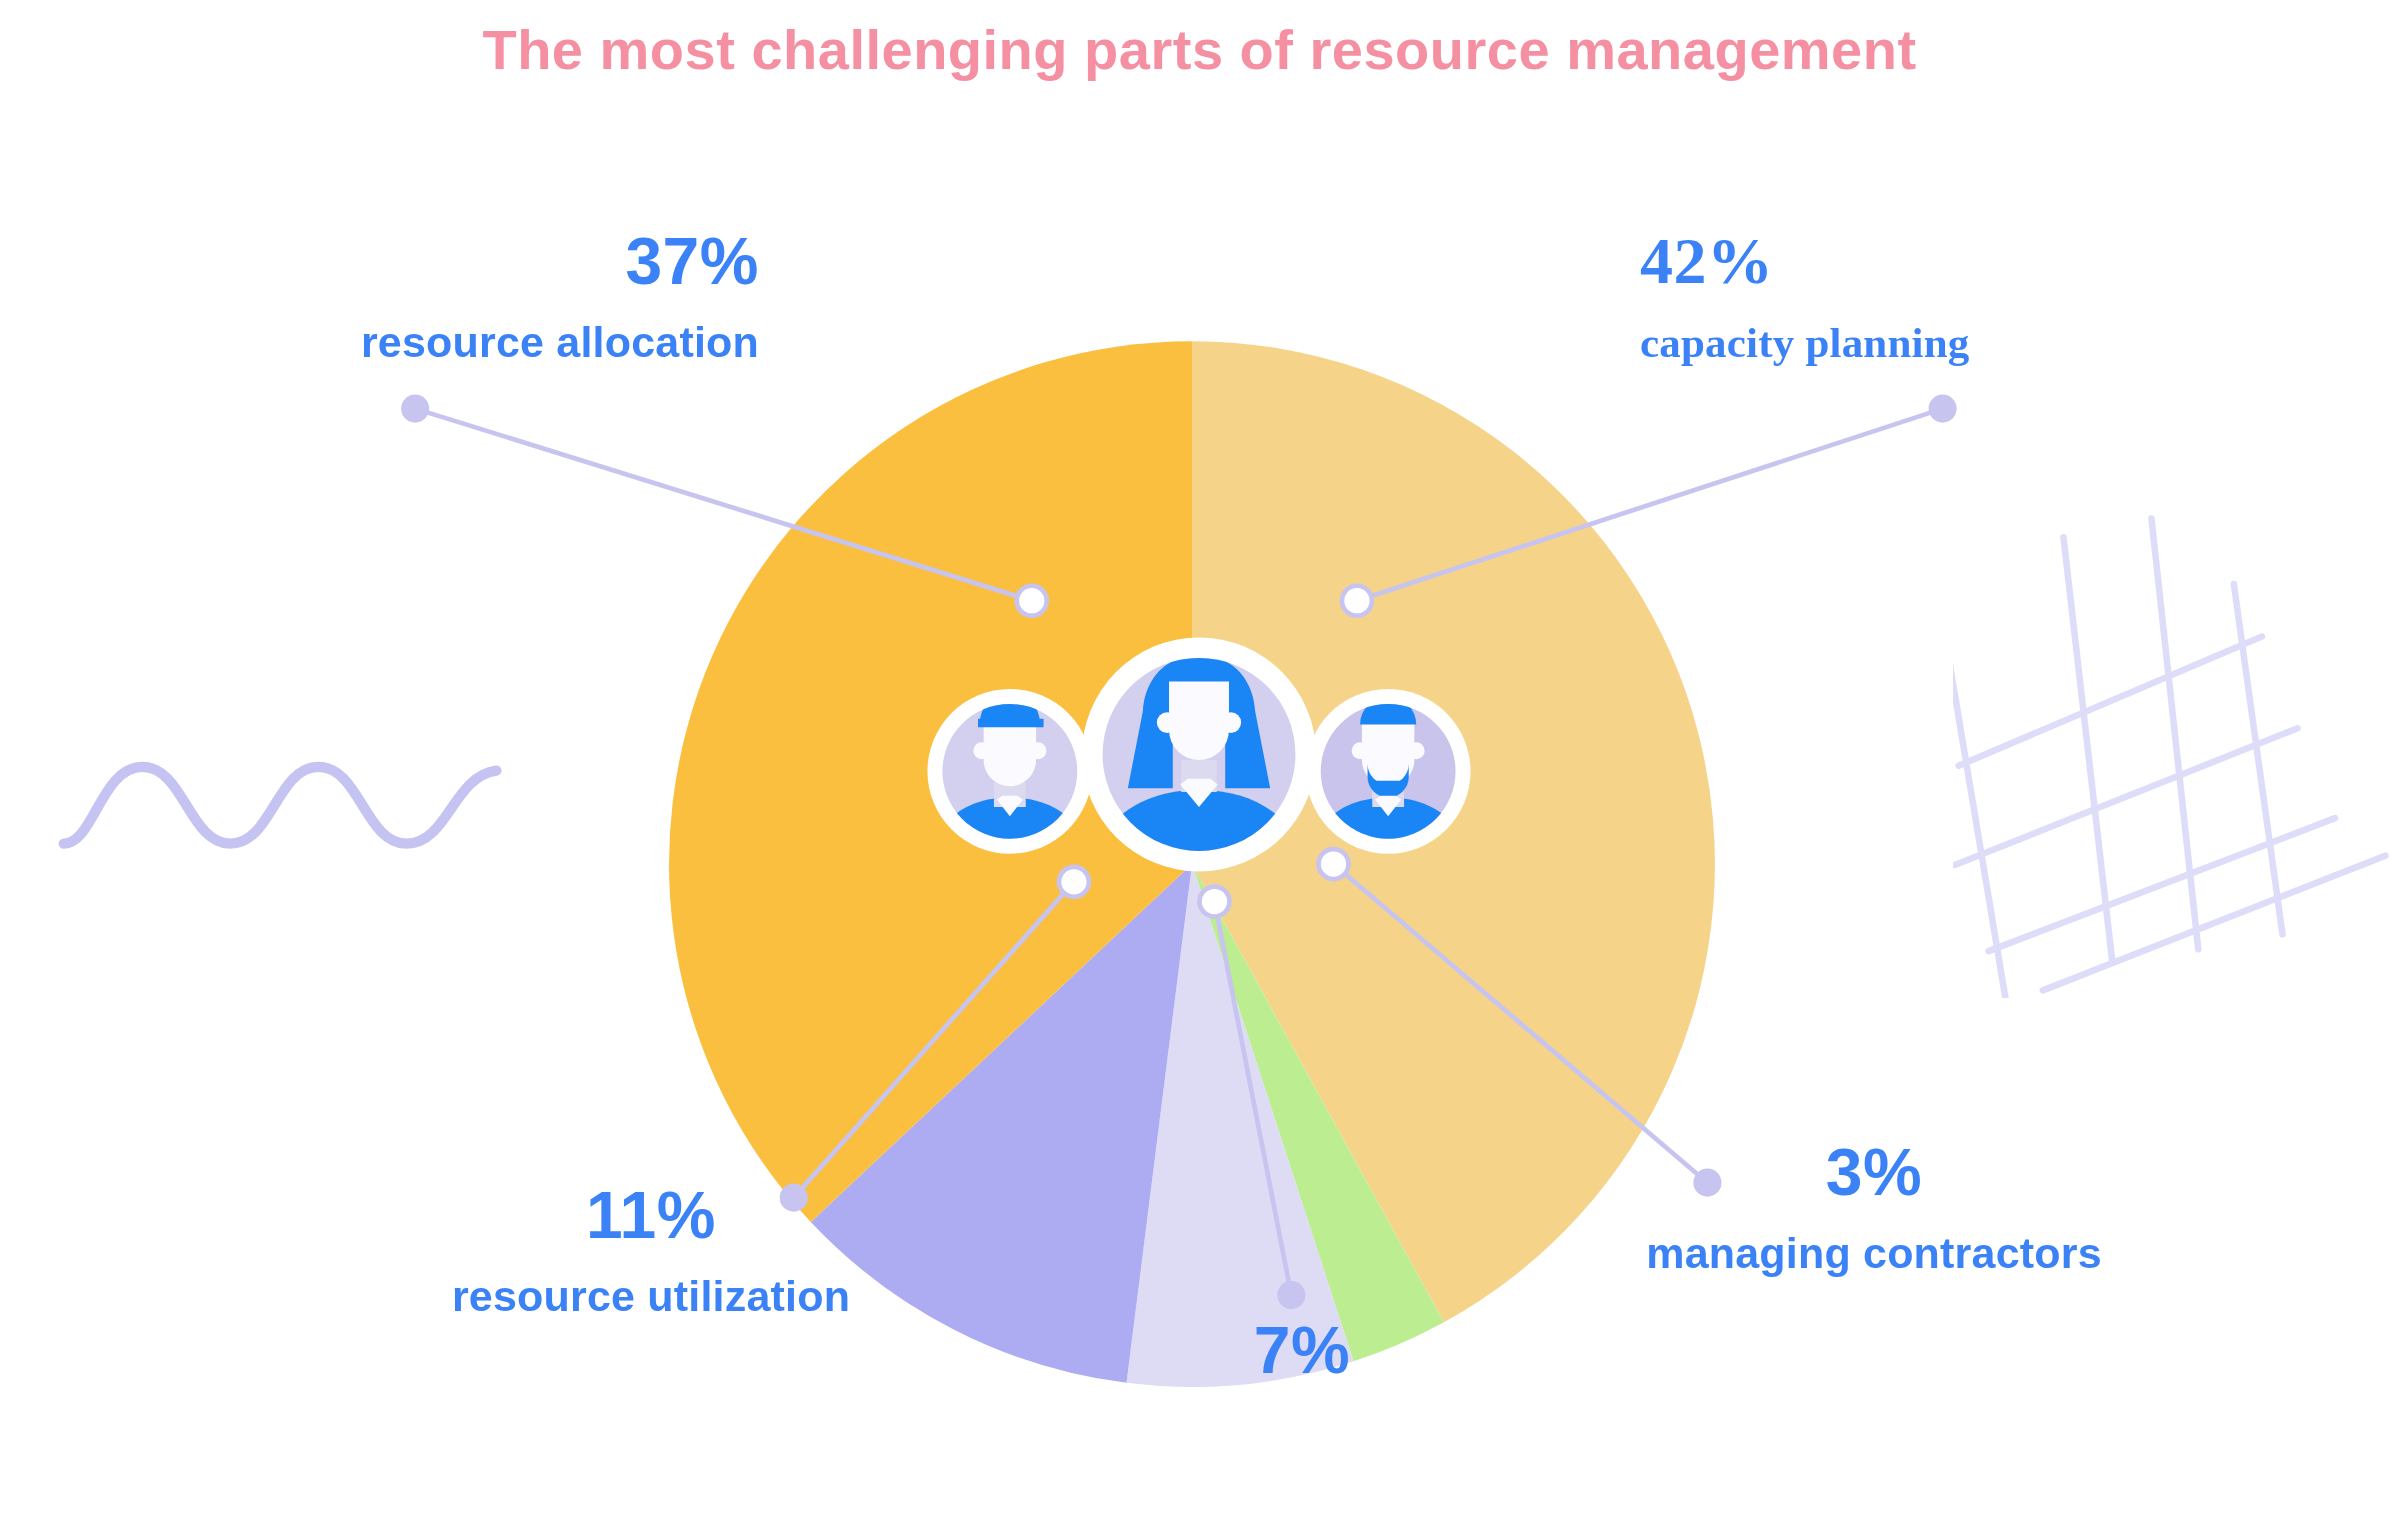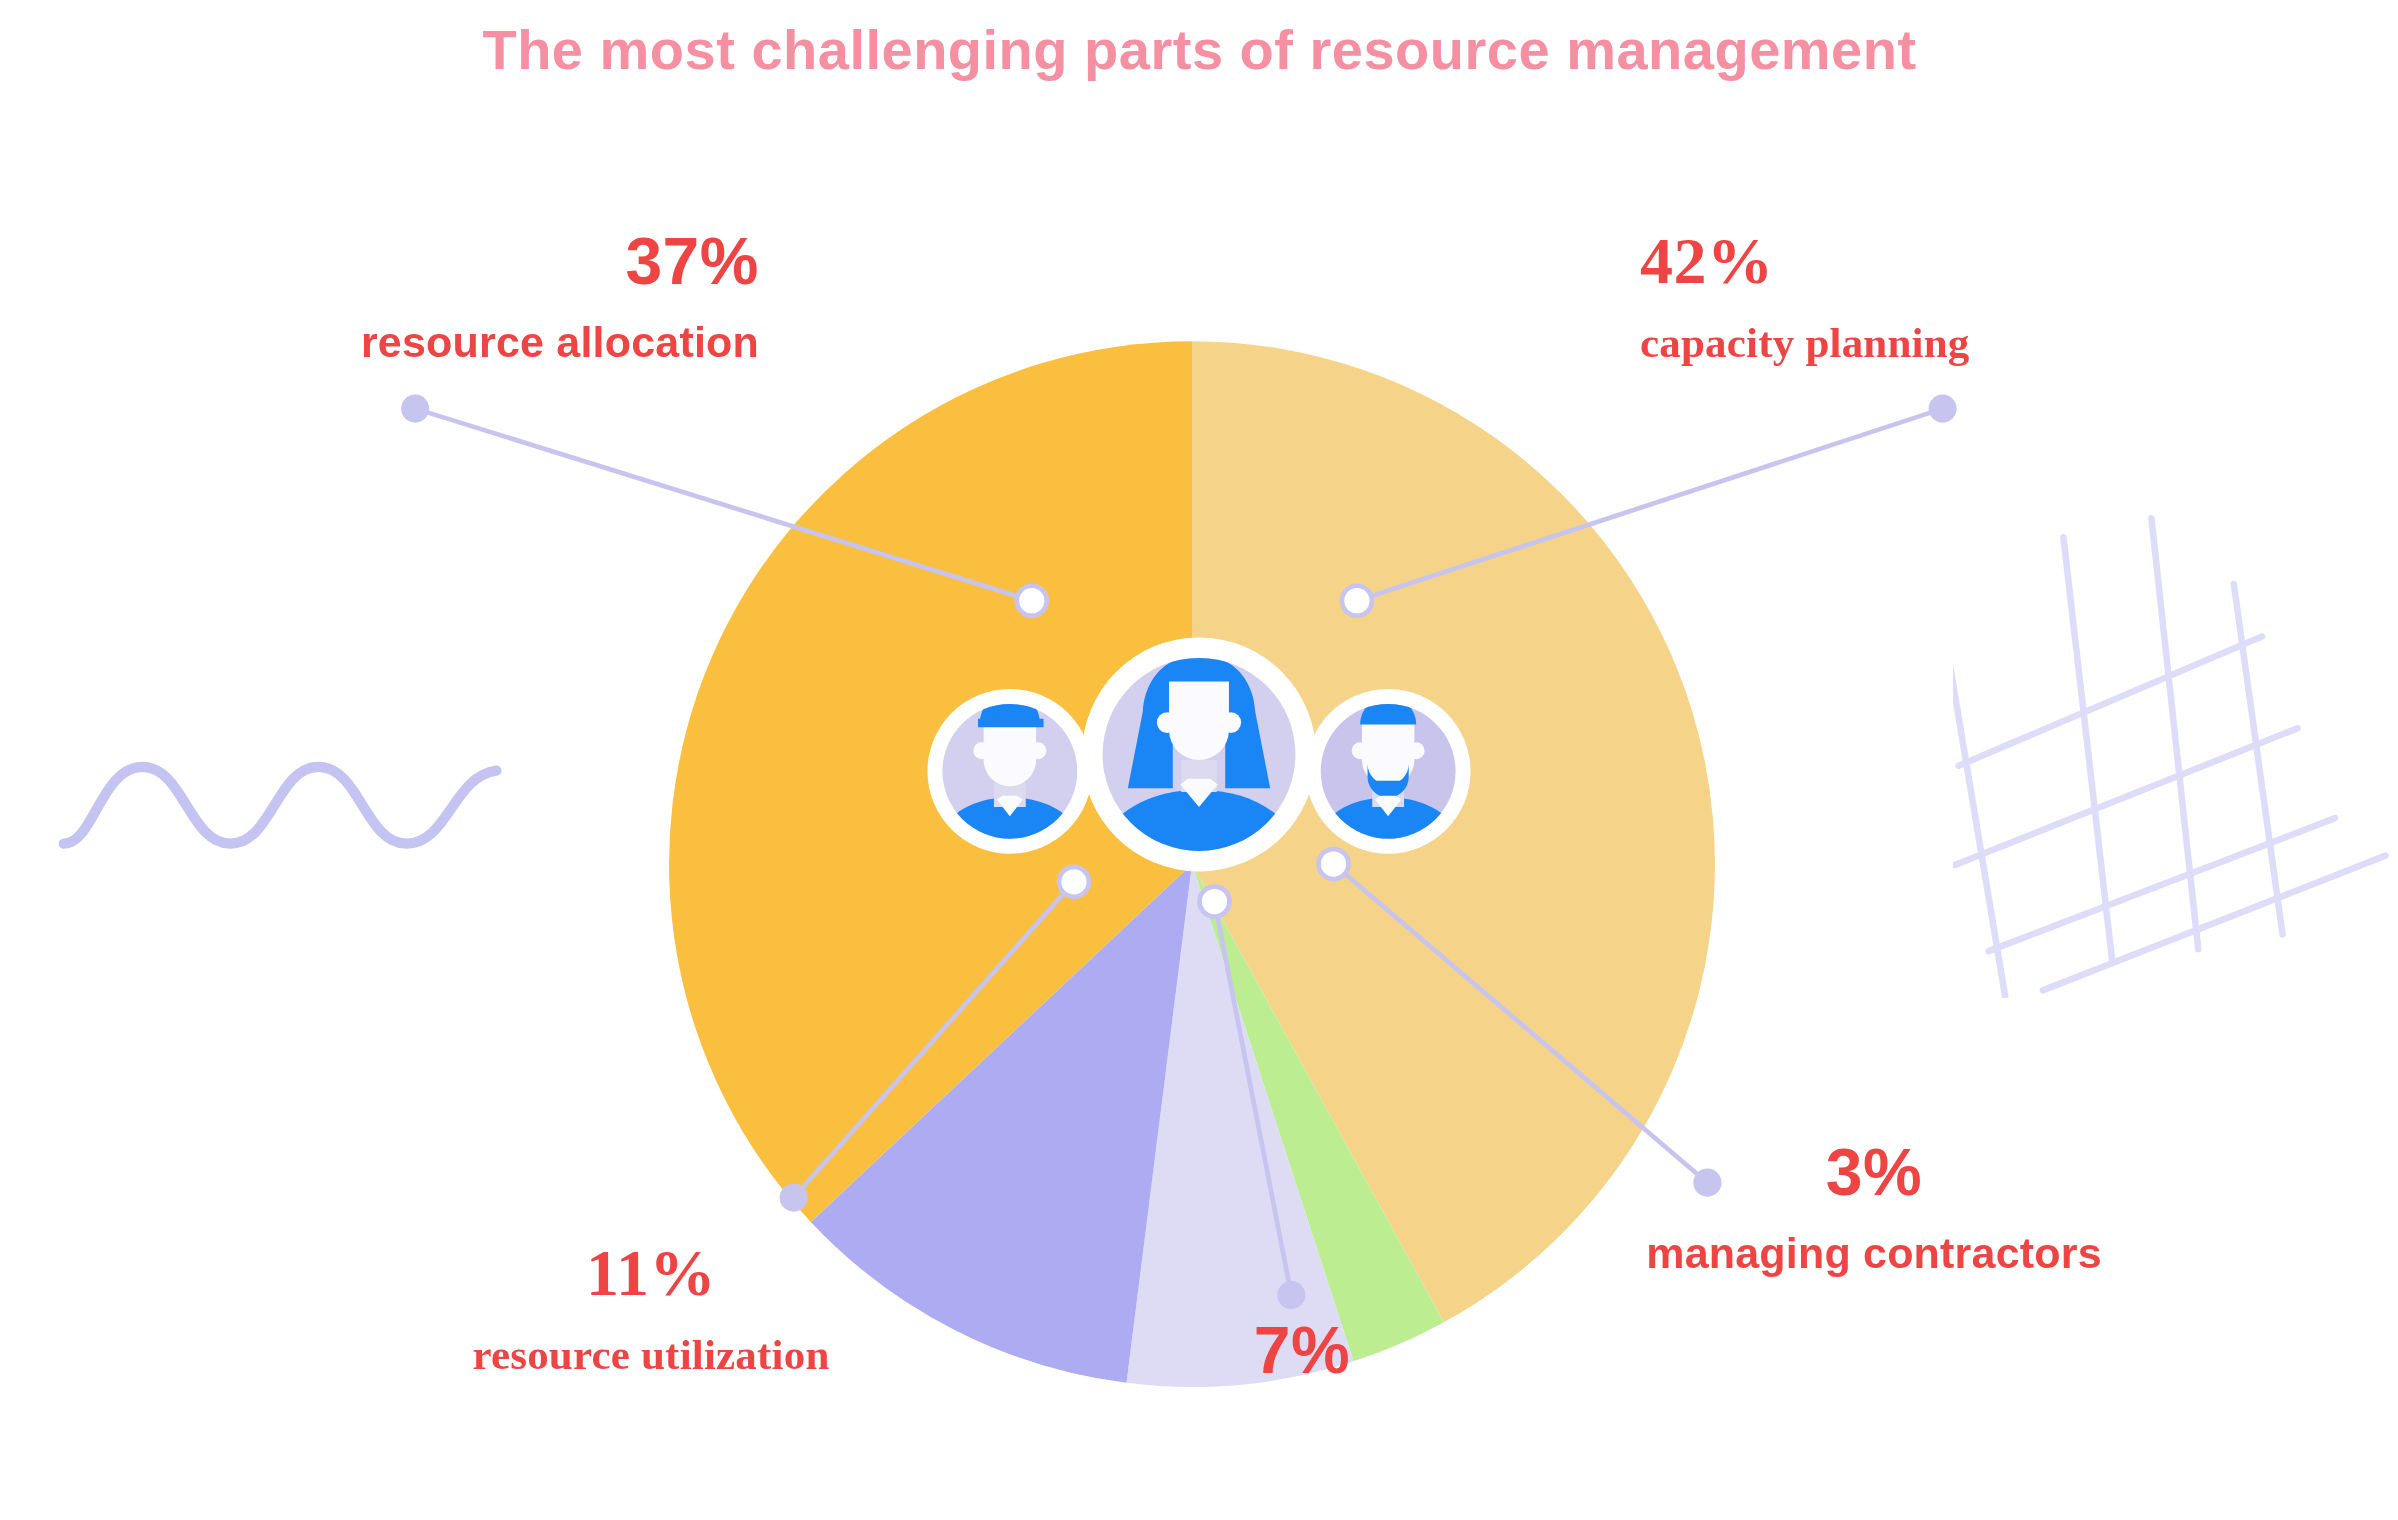--- a/index.html
+++ b/index.html
@@ -56,21 +56,21 @@
     position: absolute;
     left: 899px;
     top: 614px;
     width: 600px;
     height: 309px;
   }
 
   
   .callout {
     position: absolute;
-    color: #ef4444;
+    color: #3b82f6;
     line-height: 1.0;
     white-space: nowrap;
   }
   .callout .pct {
     font-size: 66px;
     font-weight: 700;
     letter-spacing: 0.5px;
     display: block;
   }
   .callout .cap {
@@ -79,21 +79,21 @@
     letter-spacing: 0.2px;
     display: block;
     margin-top: 27px;
   }
   .callout.align-right { text-align: right; }
   .callout.align-left  { text-align: left;  }
   .callout.align-center{ text-align: center;}
 
   #label-resource-allocation  { left: 66px;   top: 228px; width: 693px; }
   #label-capacity-planning    { left: 1640px; top: 228px; width: 693px; font-family: Liberation Serif, serif; }
-  #label-resource-utilization { left: 309px;  top: 1240px; width: 684px; font-family: Liberation Serif, serif; }
+  #label-resource-utilization { left: 309px;  top: 1182px; width: 684px; }
   #label-tracking-skills      { left: 918px;  top: 1317px; width: 768px; }
   #label-managing-contractors { left: 1462px; top: 1139px; width: 824px; }
 </style>
 </head>
 <body>
 
 <div id="stage">
 
   <div id="title">The most challenging parts of resource management</div>
 

